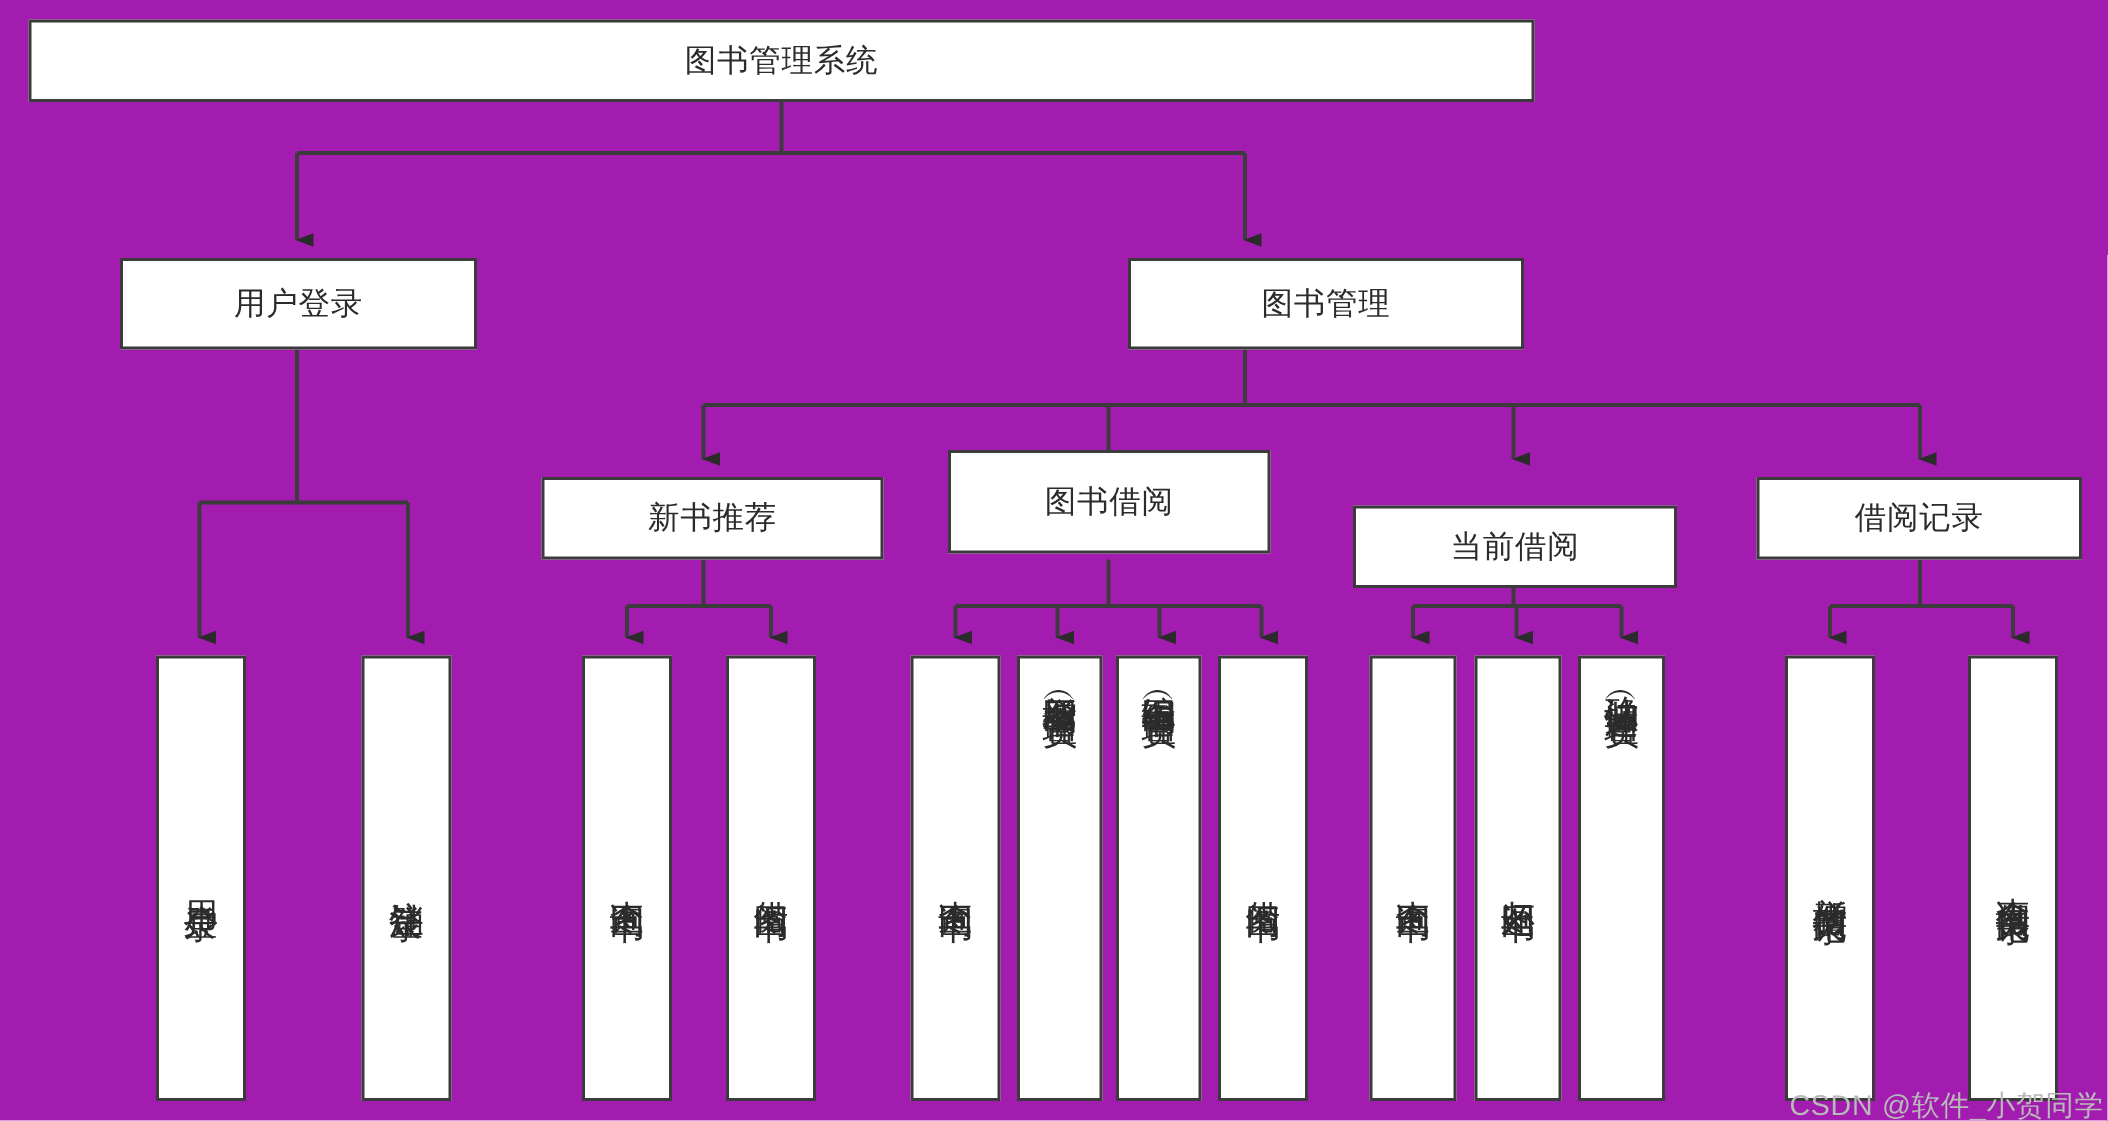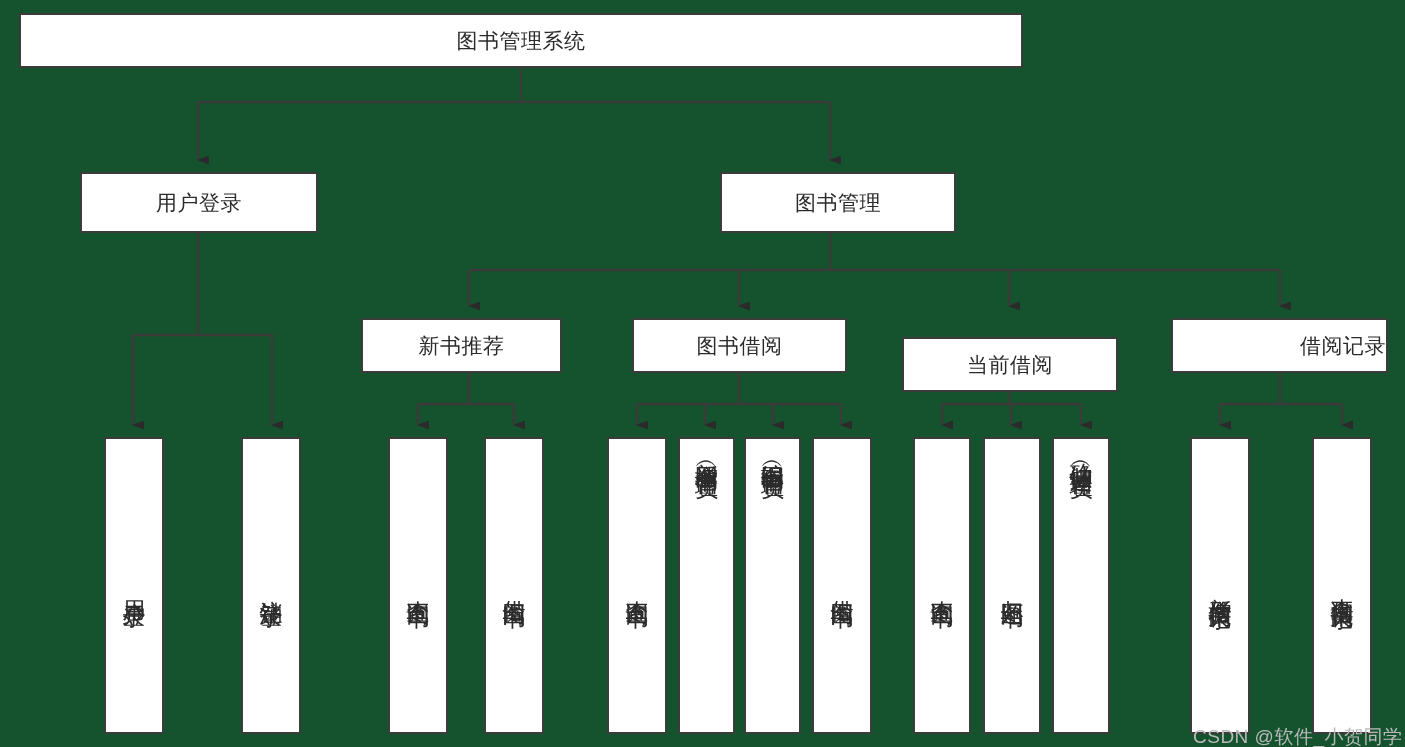--- a/index.html
+++ b/index.html
@@ -7,21 +7,21 @@
     padding: 0;
     background: #ffffff;
   }
   body {
     font-family: "Liberation Sans", "DejaVu Sans", sans-serif;
   }
   #canvas {
     position: relative;
     width: 1405px;
     height: 747px;
-    background: #14532d;
+    background: #a21caf;
     overflow: hidden;
   }
   svg.lines {
     position: absolute;
     left: 0;
     top: 0;
     width: 1405px;
     height: 747px;
     pointer-events: none;
   }
@@ -122,34 +122,34 @@
     </g>
   </svg>
 
   <div class="node" style="left:19px; top:13px; width:1004px; height:55px;">
     <span class="label">图书管理系统</span>
   </div>
 
   <div class="node" style="left:80px; top:172px; width:238px; height:61px;">
     <span class="label">用户登录</span>
   </div>
-  <div class="node" style="left:720px; top:172px; width:236px; height:61px;">
+  <div class="node" style="left:752px; top:172px; width:264px; height:61px;">
     <span class="label">图书管理</span>
   </div>
 
-  <div class="node" style="left:361px; top:318px; width:201px; height:55px;">
+  <div class="node" style="left:361px; top:318px; width:228px; height:55px;">
     <span class="label">新书推荐</span>
   </div>
-  <div class="node" style="left:632px; top:318px; width:215px; height:55px;">
+  <div class="node" style="left:632px; top:300px; width:215px; height:69px;">
     <span class="label">图书借阅</span>
   </div>
   <div class="node" style="left:902px; top:318px; width:216px; height:55px;margin-top:19px;">
     <span class="label">当前借阅</span>
   </div>
-  <div class="node" style="left:1171px; top:318px; width:217px; height:55px;justify-content:flex-end;">
+  <div class="node" style="left:1171px; top:318px; width:217px; height:55px;">
     <span class="label">借阅记录</span>
   </div>
 
   <div class="node vertical centered" style="left:104px; top:437px; width:60px; height:297px;">
     <span class="label">用户登录</span>
   </div>
   <div class="node vertical centered" style="left:241px; top:437px; width:60px; height:297px;">
     <span class="label">注销登录</span>
   </div>
   <div class="node vertical centered" style="left:388px; top:437px; width:60px; height:297px;">

